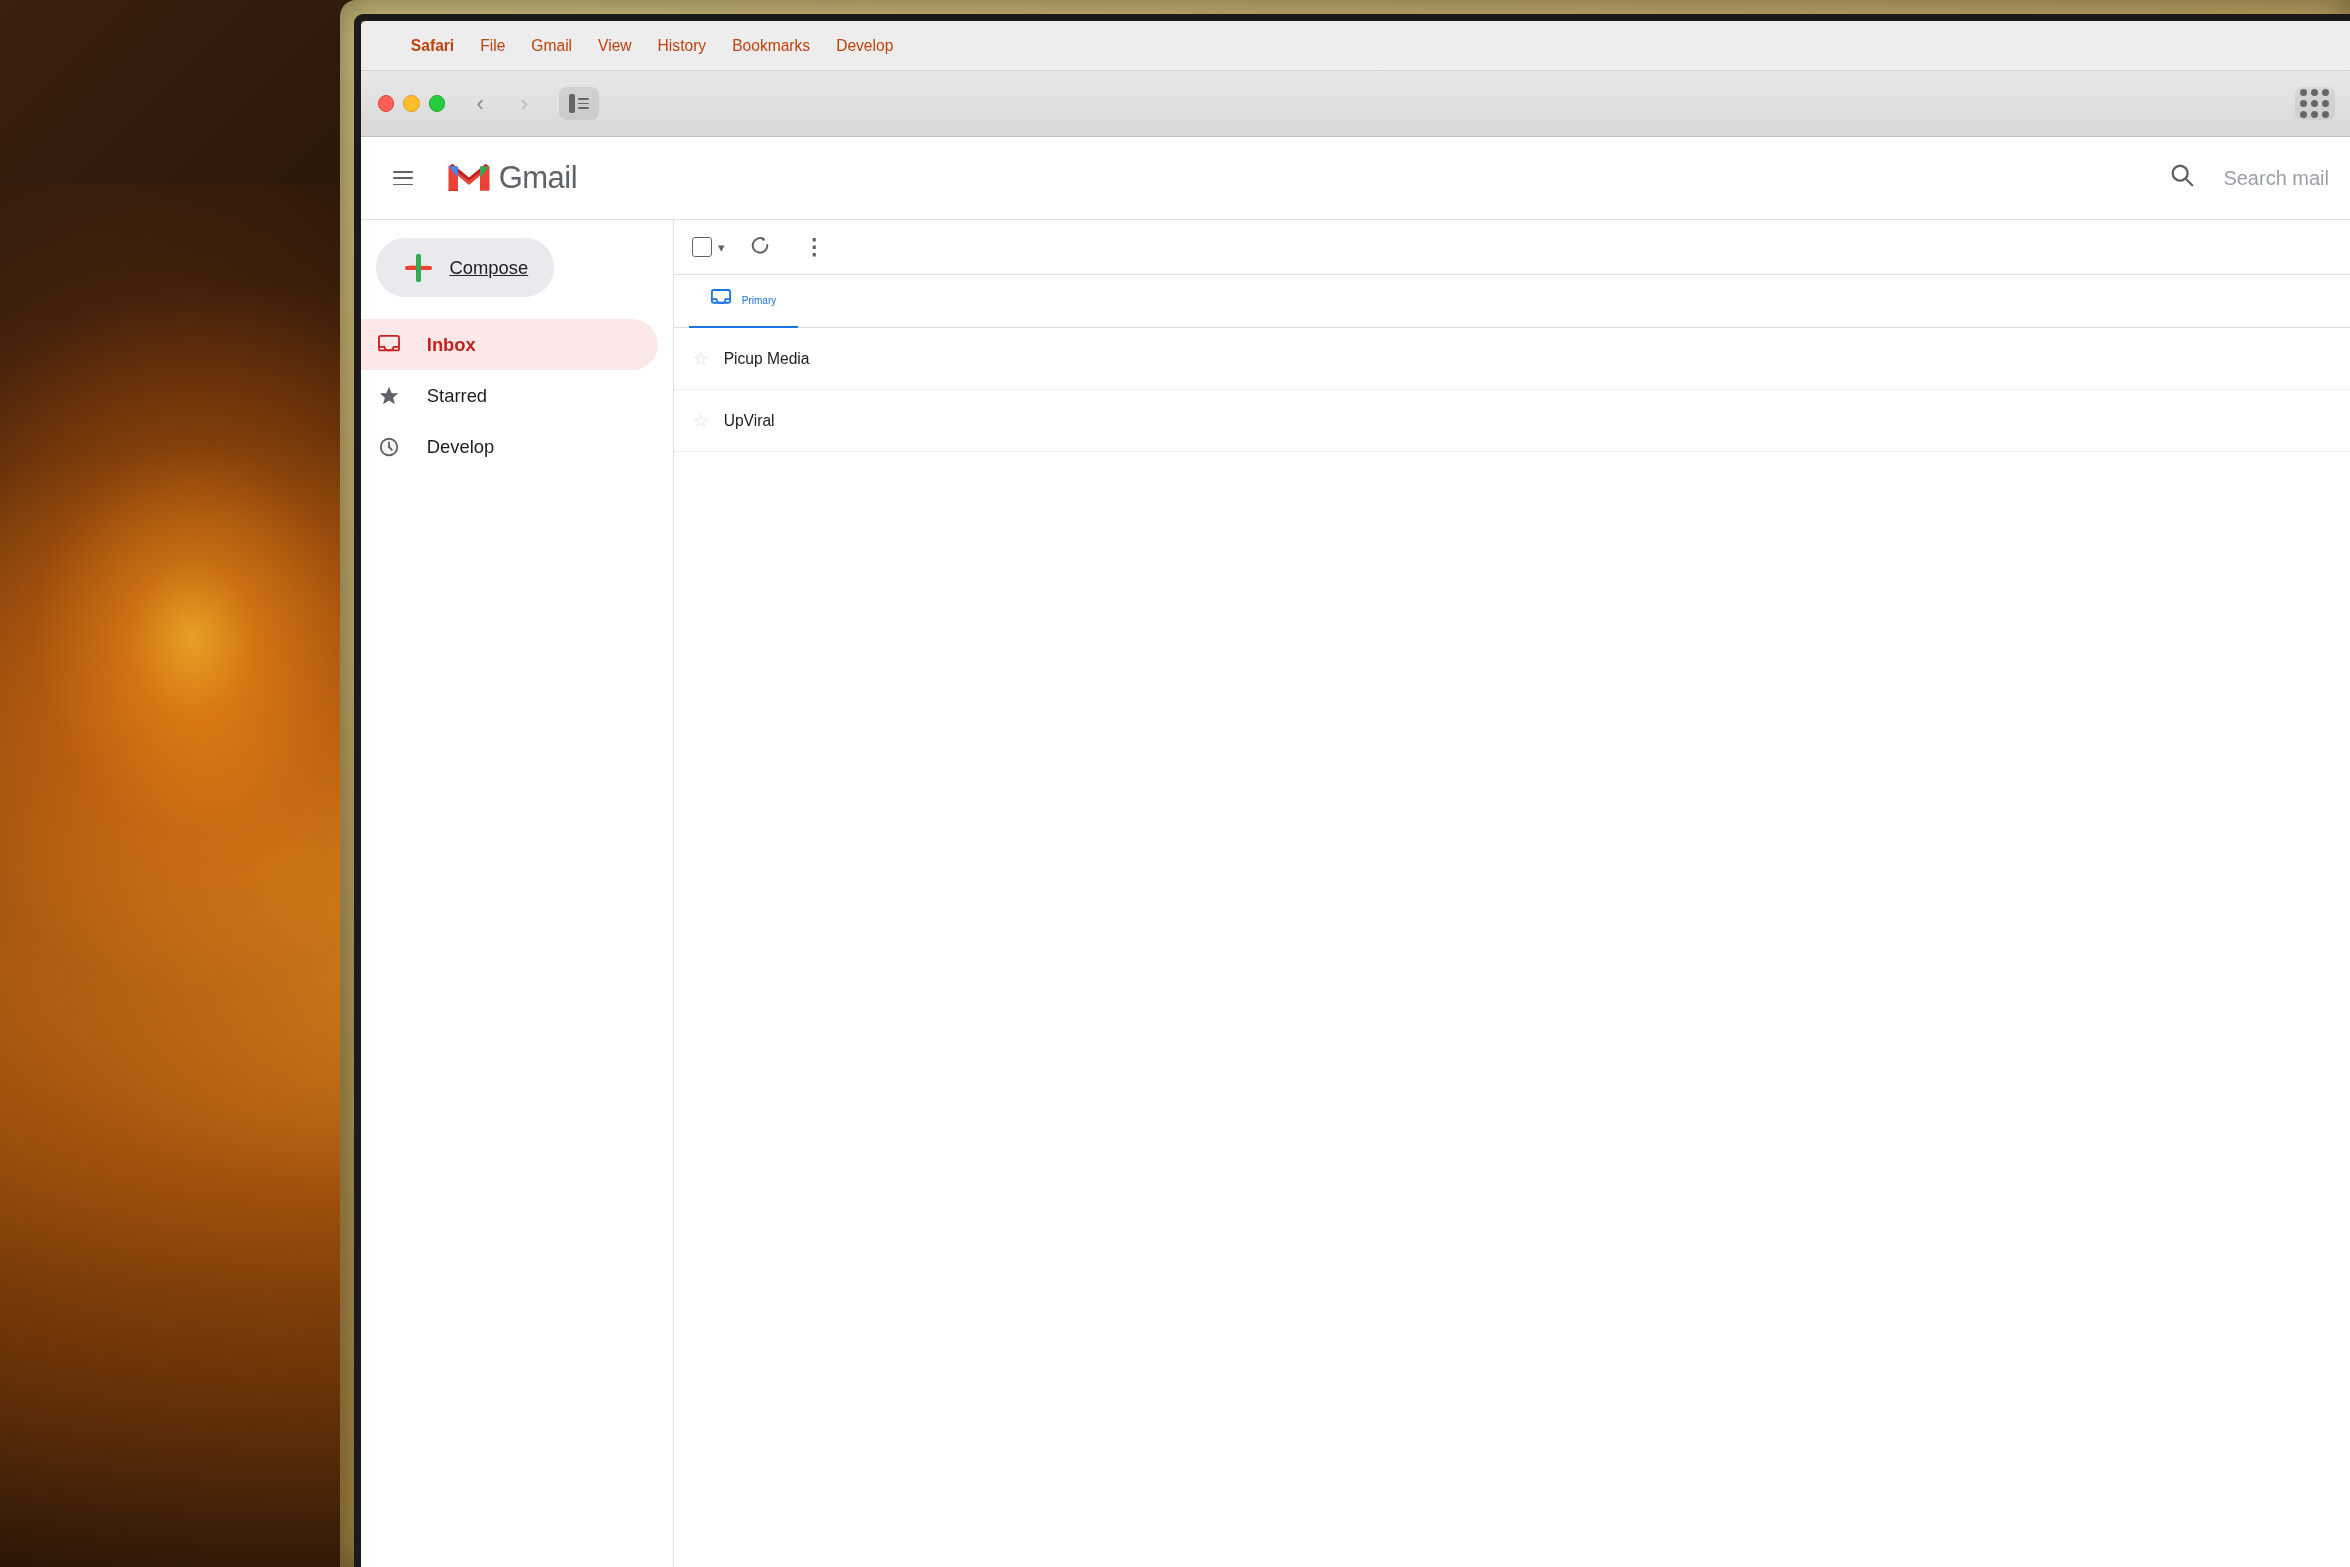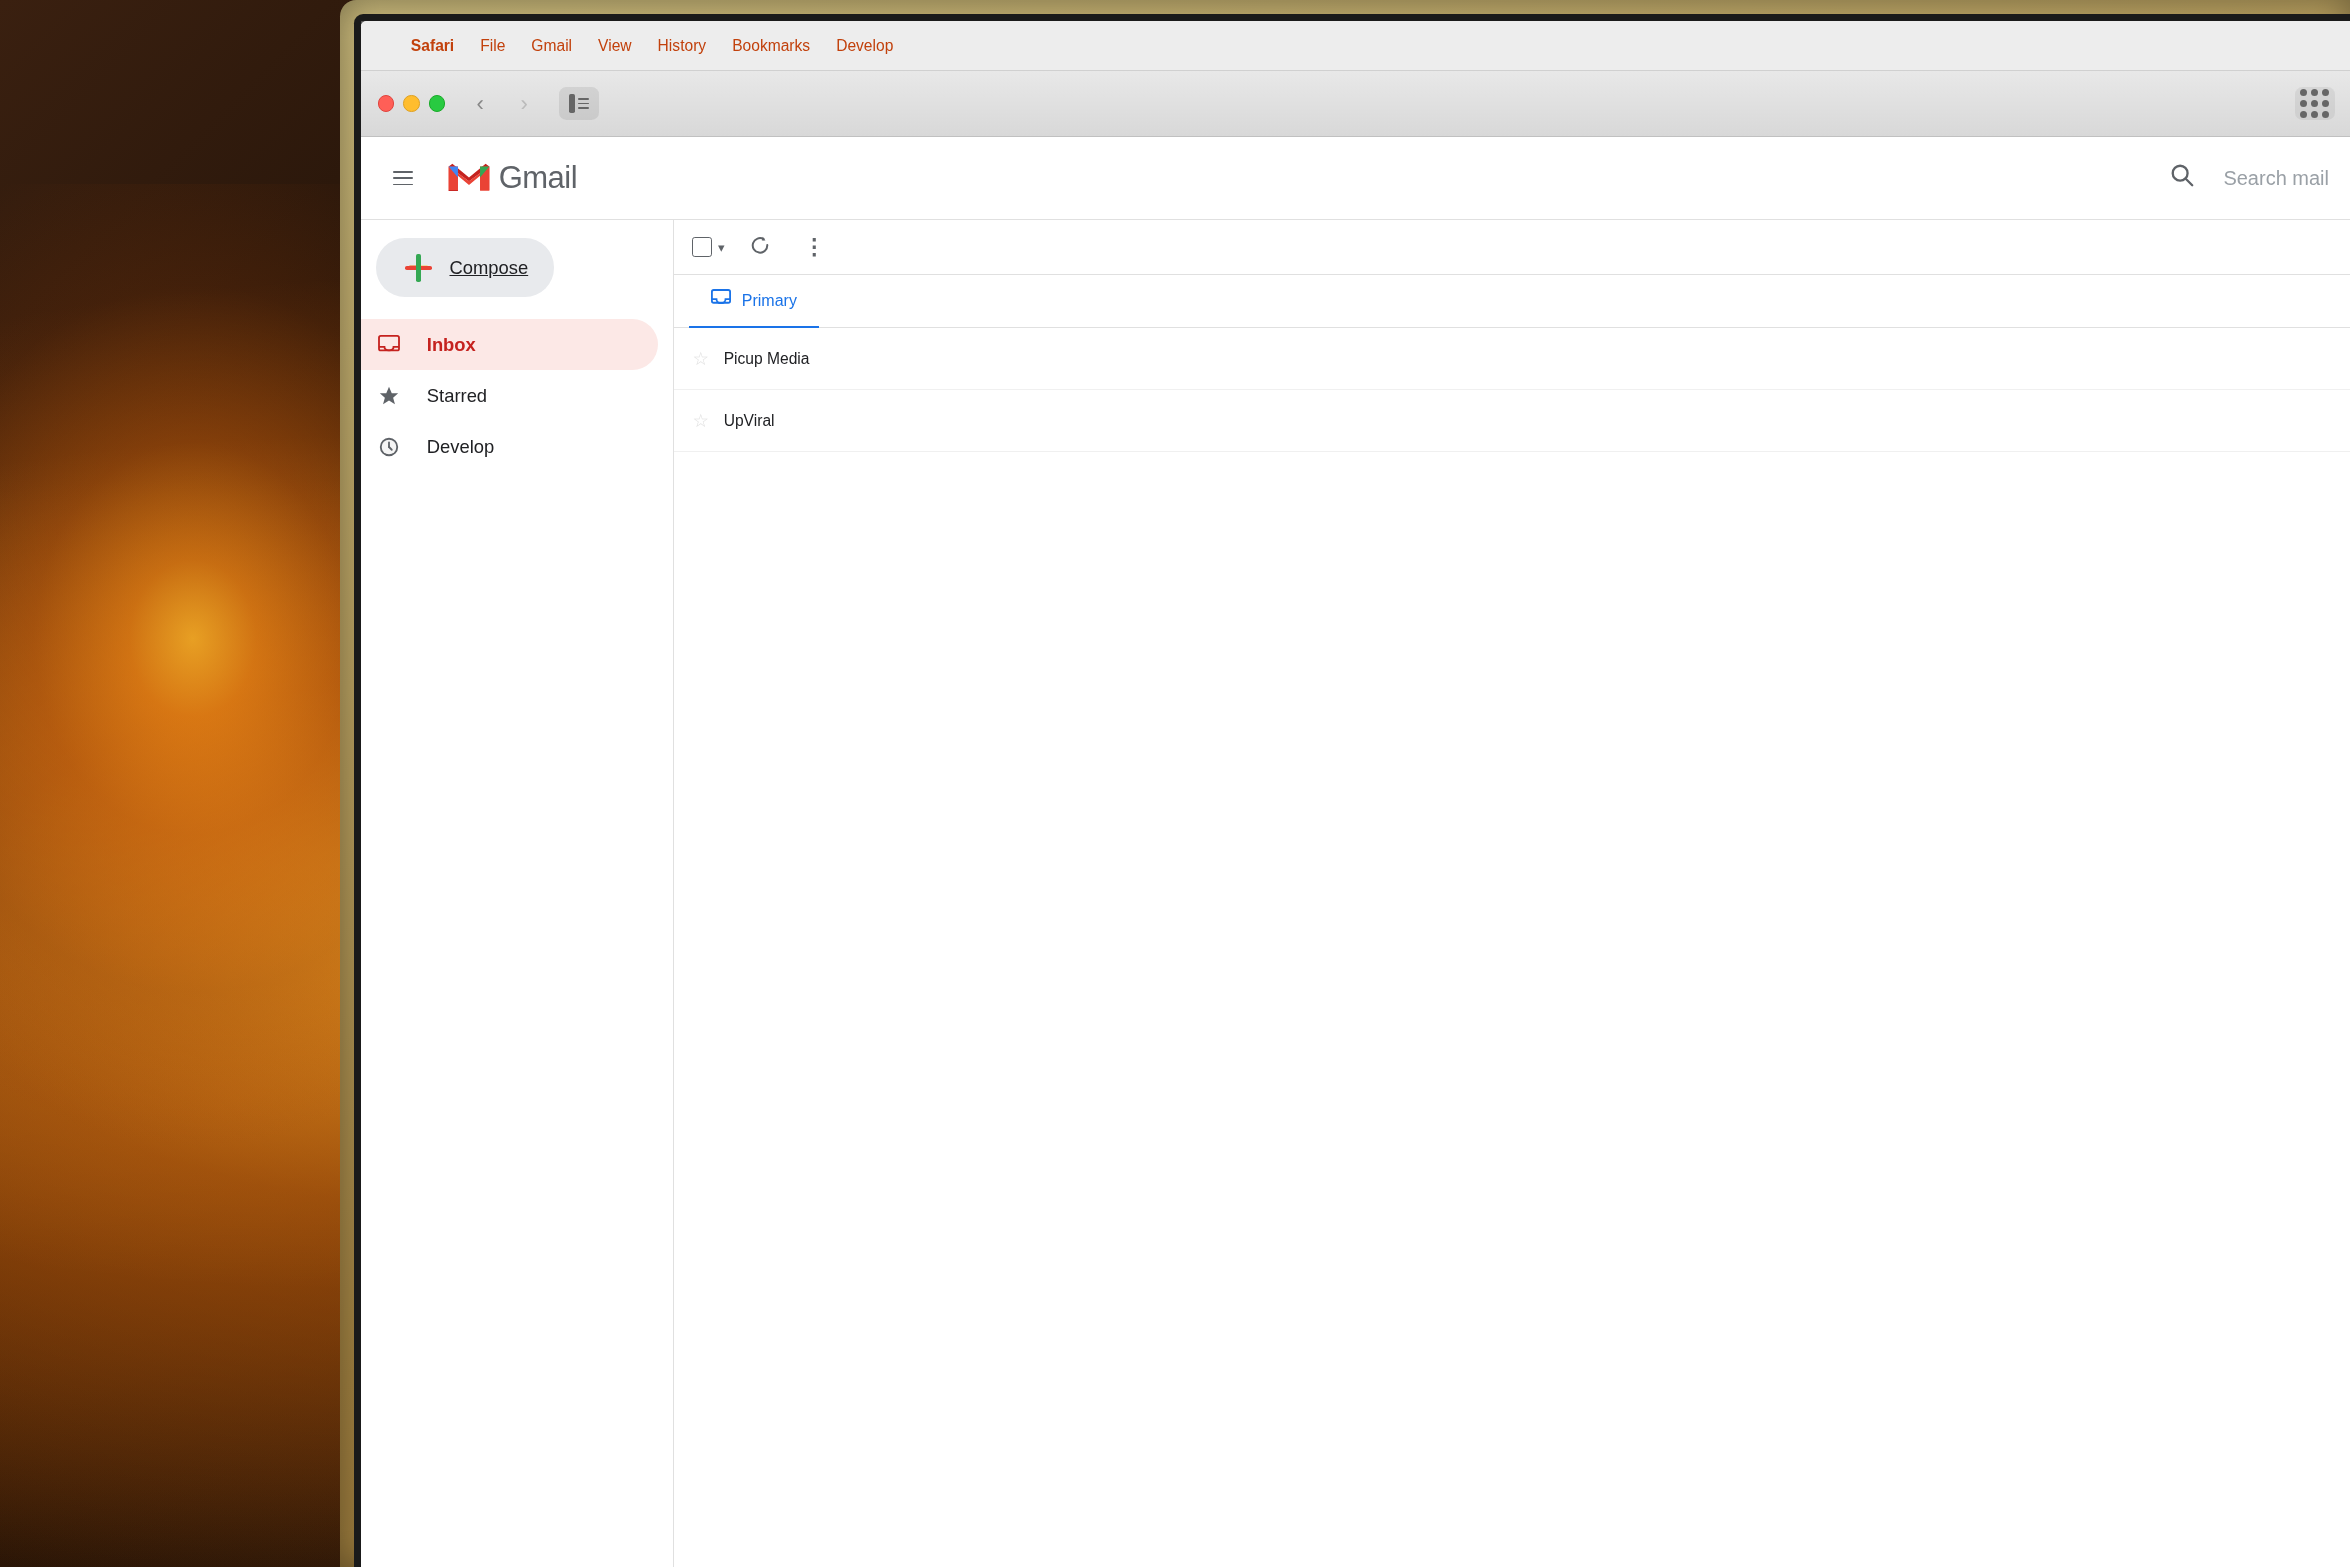--- a/index.html
+++ b/index.html
@@ -403,21 +403,21 @@
       padding: 0 14.7px;
       gap: 0;
     }
 
     .email-tab {
       height: 100%;
       display: flex;
       align-items: center;
       gap: 11px;
       padding: 16px 22px;
-      font-size: 16px;
+      font-size: 10px;
       color: #5f6368;
       cursor: pointer;
       border-bottom: 2.8px solid transparent;
       margin-bottom: -1.8px;
     }
 
     .email-tab.active {
       color: #1a73e8;
       border-bottom-color: #1a73e8;
     }

